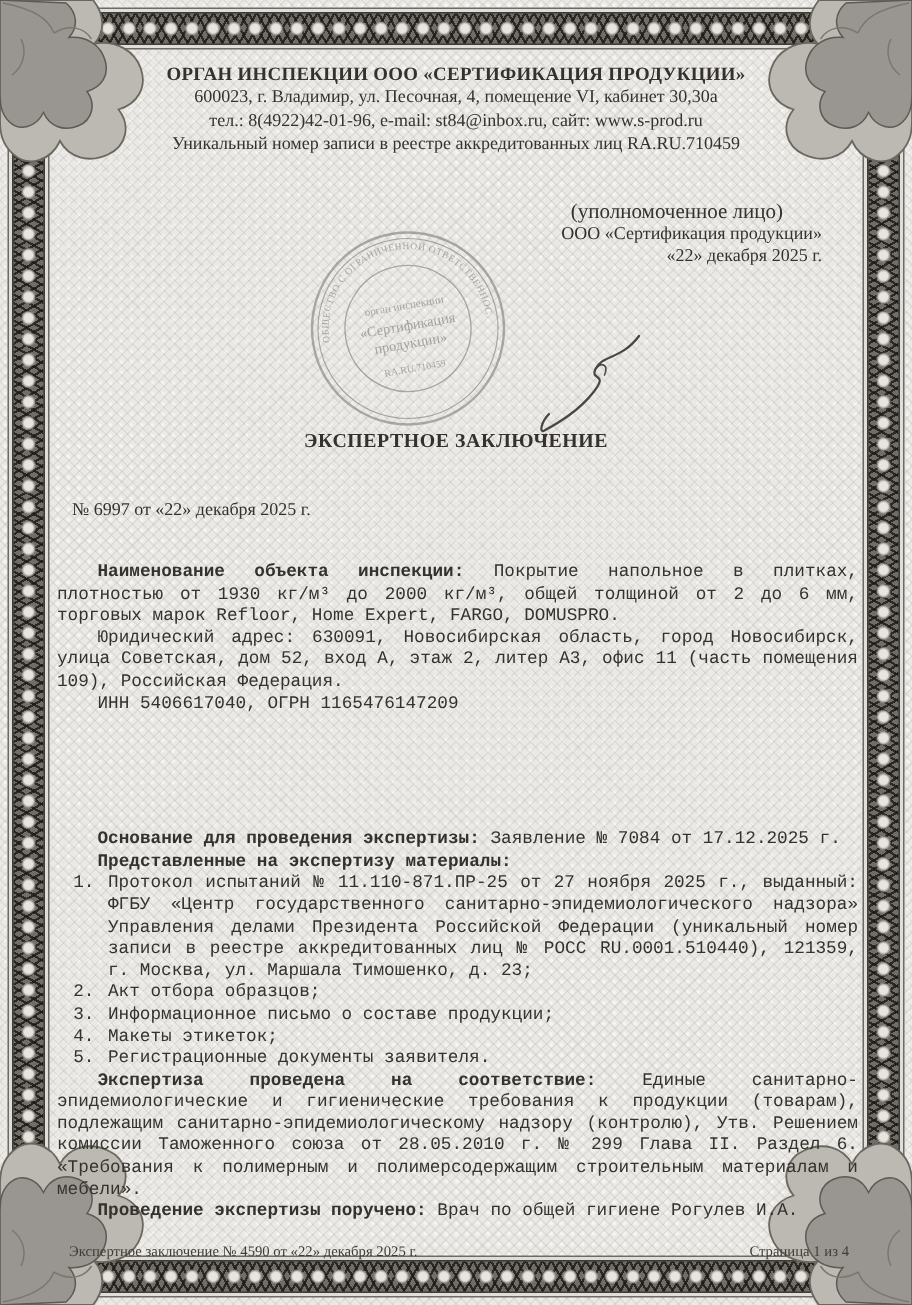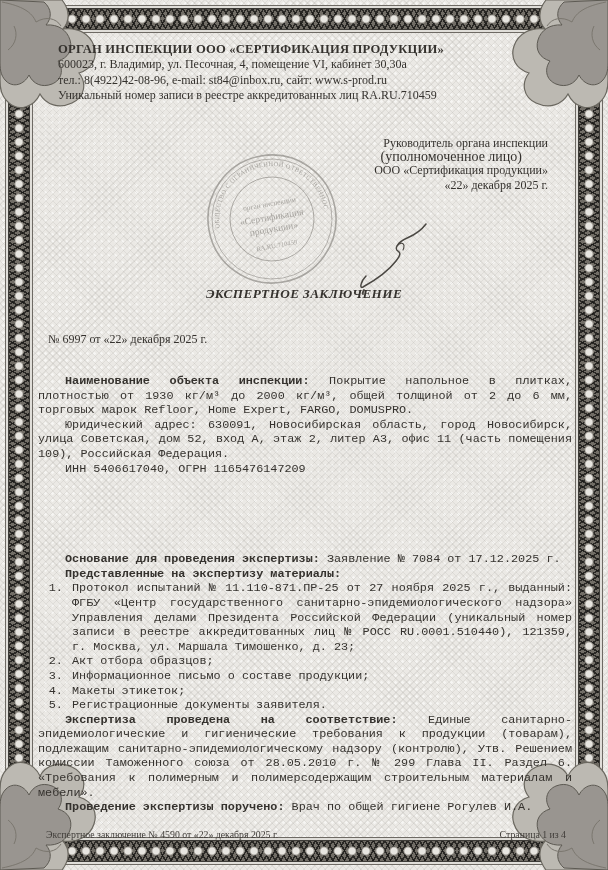--- a/index.html
+++ b/index.html
@@ -30,33 +30,33 @@
       repeating-linear-gradient(30deg, rgba(25,24,22,.8) 0 1.5px, rgba(0,0,0,0) 1.5px 5px),
       repeating-linear-gradient(150deg, rgba(25,24,22,.8) 0 1.5px, rgba(0,0,0,0) 1.5px 5px);
     background-size:20px 14px,auto,auto;background-position:50% 0,0 0,0 0;}
   .band.v.left{left:8px;} .band.v.right{right:8px;}
   .corner{position:absolute;width:118px;height:130px;}
   .corner.tl{left:0;top:0;}
   .corner.tr{right:0;top:0;transform:scaleX(-1);}
   .corner.bl{left:0;bottom:0;transform:scaleY(-1);}
   .corner.br{right:0;bottom:0;transform:scale(-1,-1);}
   
-  .header{position:absolute;top:42px;left:58px;right:58px;
+  .header{position:absolute;top:42px;left:58px;right:58px;text-align:center;
           font-size:12px;line-height:15.4px;}
   .header .org{font-weight:bold;font-size:12.6px;letter-spacing:.2px;}
   .approve{position:absolute;top:136px;right:60px;width:252px;font-size:12px;
            line-height:15px;text-align:right;}
   .approve .utv{text-align:center;margin-bottom:31px;letter-spacing:.4px;}
   .approve .clarifier{font-size:14px;line-height:11px;margin-right:26px;}
   .approve .company{margin-top:1px;}
   .sigline{display:inline-block;width:100px;border-bottom:1px solid #3a3834;height:11px;margin-right:6px;}
   .stamp{position:absolute;left:203px;top:150px;width:138px;height:138px;opacity:.68;transform:rotate(-10deg);}
   .signature{position:absolute;left:350px;top:220px;width:100px;height:78px;}
   .doc-title{position:absolute;top:286px;left:0;width:100%;text-align:center;
-             font-weight:bold;font-size:13.2px;letter-spacing:.4px;font-style:italic;}
+             font-weight:bold;font-size:13.2px;letter-spacing:.4px;}
   .doc-number{position:absolute;top:332px;left:48px;font-size:12px;}
   .body-block{position:absolute;top:374px;left:38px;right:36px;font-size:11.8px;
               line-height:14.6px;text-align:justify;font-family:Liberation Mono, monospace;}
   .body-block p{margin:0;text-indent:27px;}
   .body-block b{font-weight:bold;}
   .gap-before{margin-top:76px !important;}
   ol.materials{margin:0;padding:0 0 0 32px;}
   ol.materials li{text-align:justify;padding-left:2px;}
   .footer{position:absolute;left:46px;right:42px;bottom:30px;display:flex;
           justify-content:space-between;font-size:9.8px;color:#403d39;}
@@ -93,26 +93,25 @@
   <svg class="corner bl" viewBox="0 0 118 130">
       <use href="#cf"></use>
     </svg>
   <svg class="corner br" viewBox="0 0 118 130">
       <use href="#cf"></use>
     </svg>
 
   <div class="header">
     <div class="org">ОРГАН ИНСПЕКЦИИ ООО «СЕРТИФИКАЦИЯ ПРОДУКЦИИ»</div>
     <div>600023, г. Владимир, ул. Песочная, 4, помещение VI, кабинет 30,30а</div>
-    <div>тел.: 8(4922)42-08-96, e-mail: st84@inbox.ru, сайт: www.s-prod.ru</div>
+    <div>тел.: 8(4922)42-01-96, e-mail: st84@inbox.ru, сайт: www.s-prod.ru</div>
     <div>Уникальный номер записи в реестре аккредитованных лиц RA.RU.710459</div>
   </div>
 
   <div class="approve">
-    <div>Руководитель органа инспекции</div>
     <div class="clarifier">(уполномоченное лицо)</div>
     <div class="company">ООО «Сертификация продукции»</div>
     <div>«22» декабря 2025 г.</div>
   </div>
 
   <svg class="stamp" viewBox="0 0 138 138">
     <g fill="none" stroke="#8b8883">
       <circle cx="69" cy="69" r="64" stroke-width="1.6"></circle>
       <circle cx="69" cy="69" r="60" stroke-width="0.8"></circle>
       <circle cx="69" cy="69" r="42" stroke-width="0.9"></circle>

